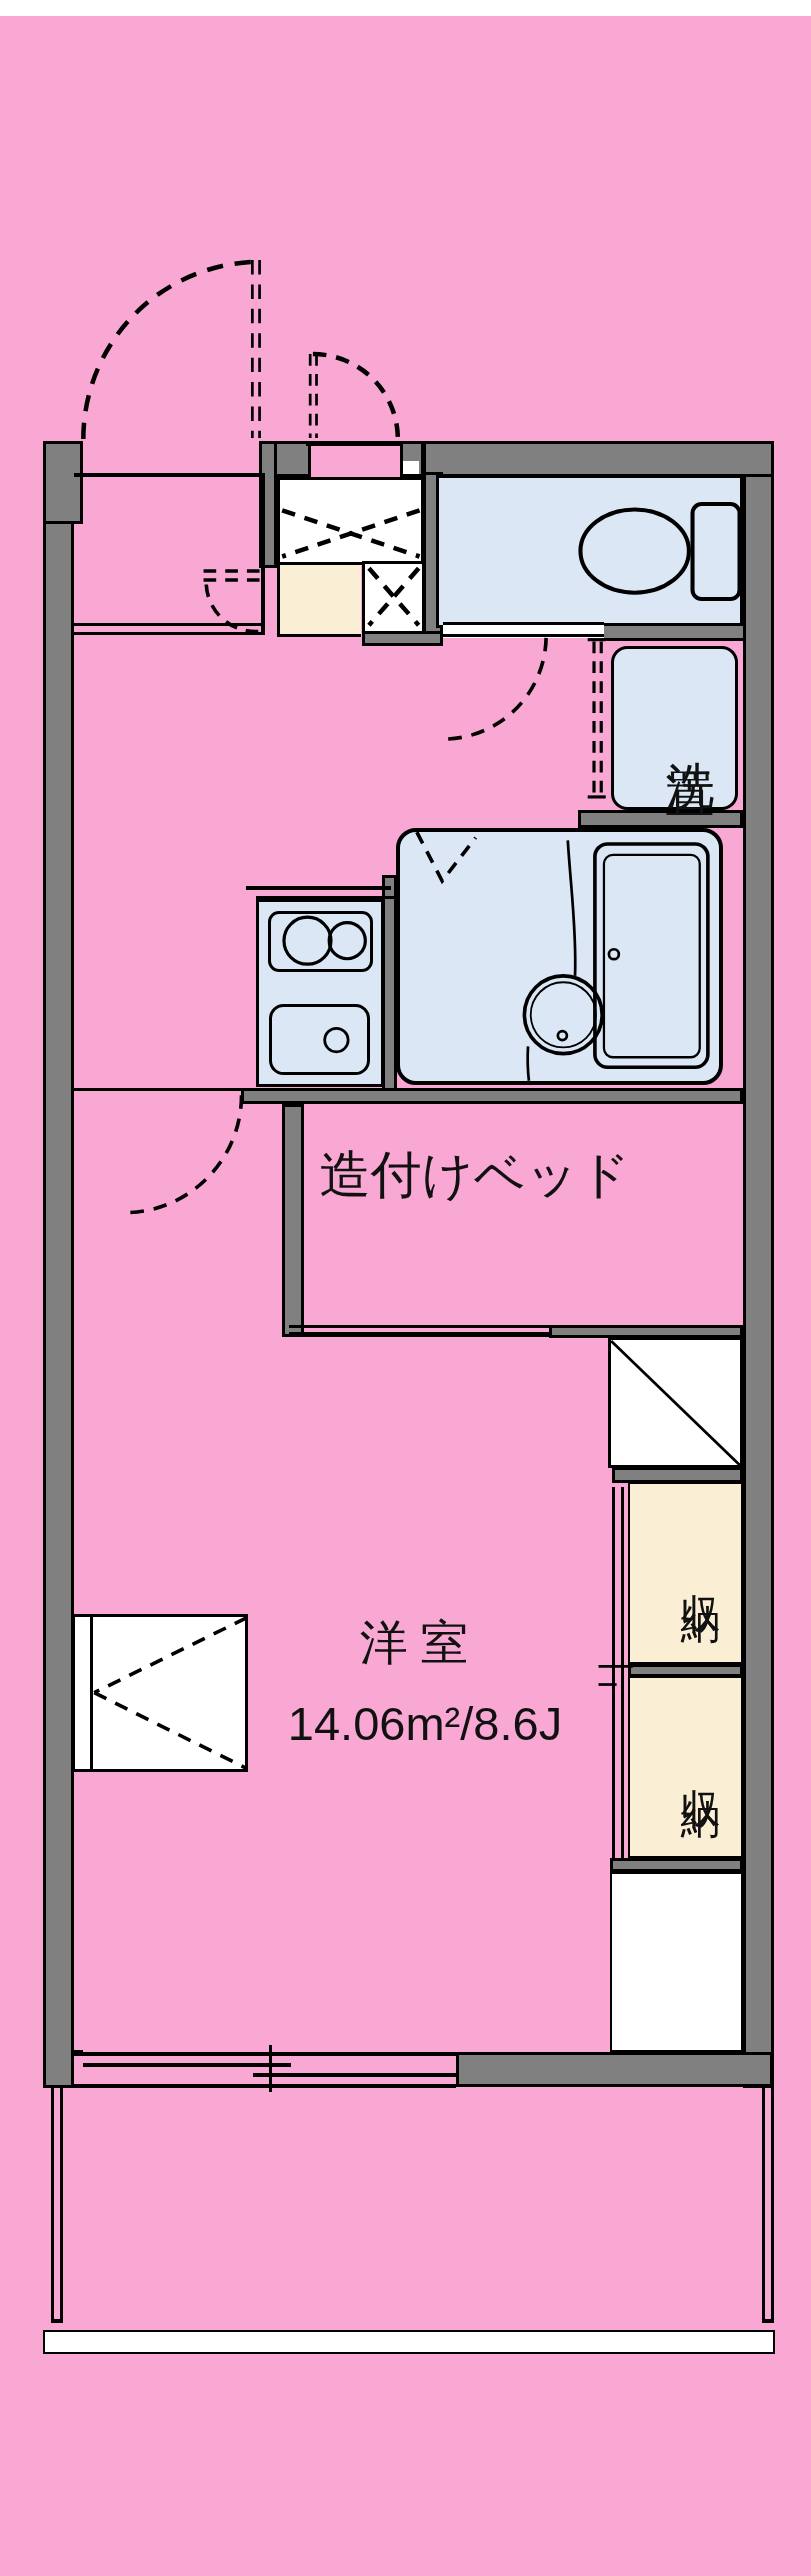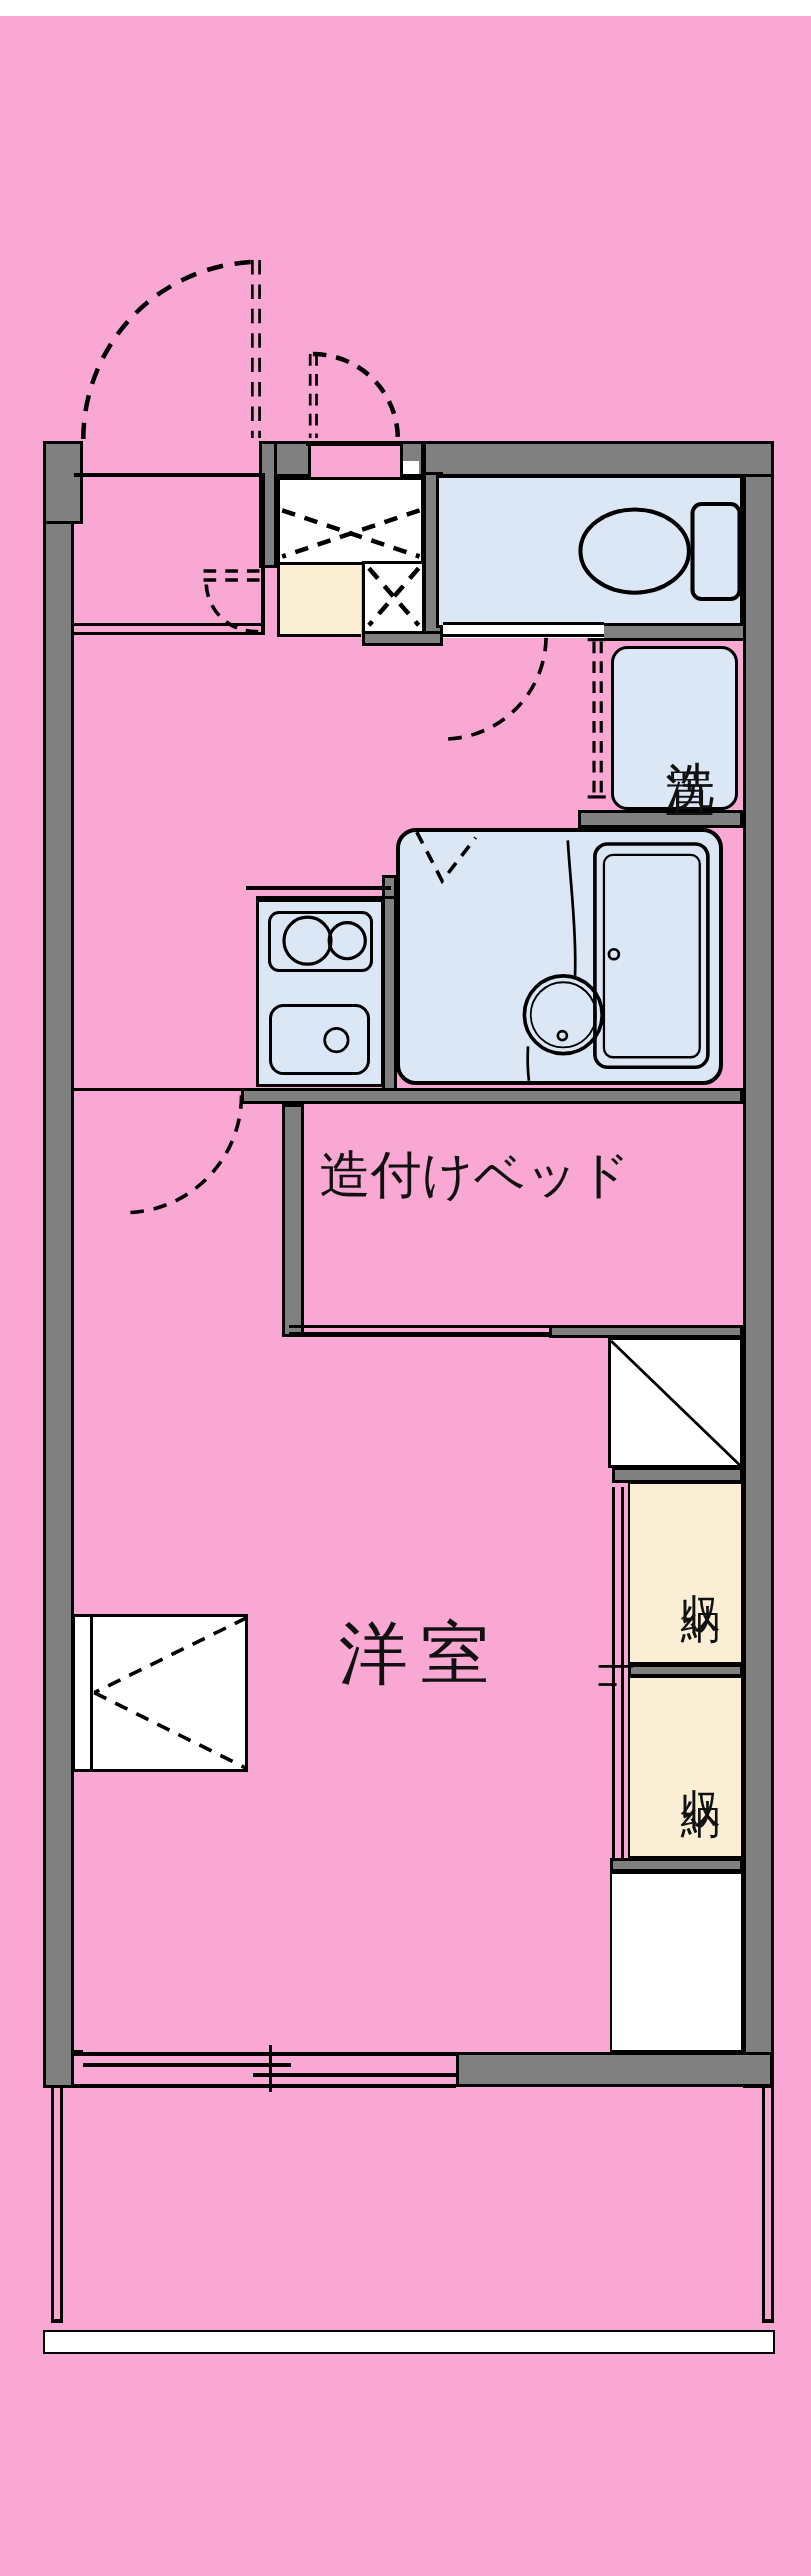--- a/index.html
+++ b/index.html
@@ -169,16 +169,17 @@
       <line x1="104" y1="1855" x2="273" y2="1939"></line>
     </g>
 
     <g stroke="#000" stroke-width="3">
       <line x1="662" y1="1826" x2="700" y2="1826"></line>
       <line x1="662" y1="1846" x2="682" y2="1846"></line>
     </g>
   </svg>
 
   <div class="abs lbl" style="left:249px;top:1132px;width:452px;font-size:51px">造付けベッド</div>
-  <div class="abs lbl" style="left:267px;top:1602px;width:307px;font-size:69px;letter-spacing:12.7px">洋室</div>
+  <div class="abs lbl" style="left:267px;top:1602px;width:307px;font-size:48px;letter-spacing:12.7px">洋室</div>
+  <div class="abs lbl" style="left:244px;top:1683px;width:362px;font-size:47px">14.06m²/8.6J</div>
 
 </div>
 
 
 </body></html>

